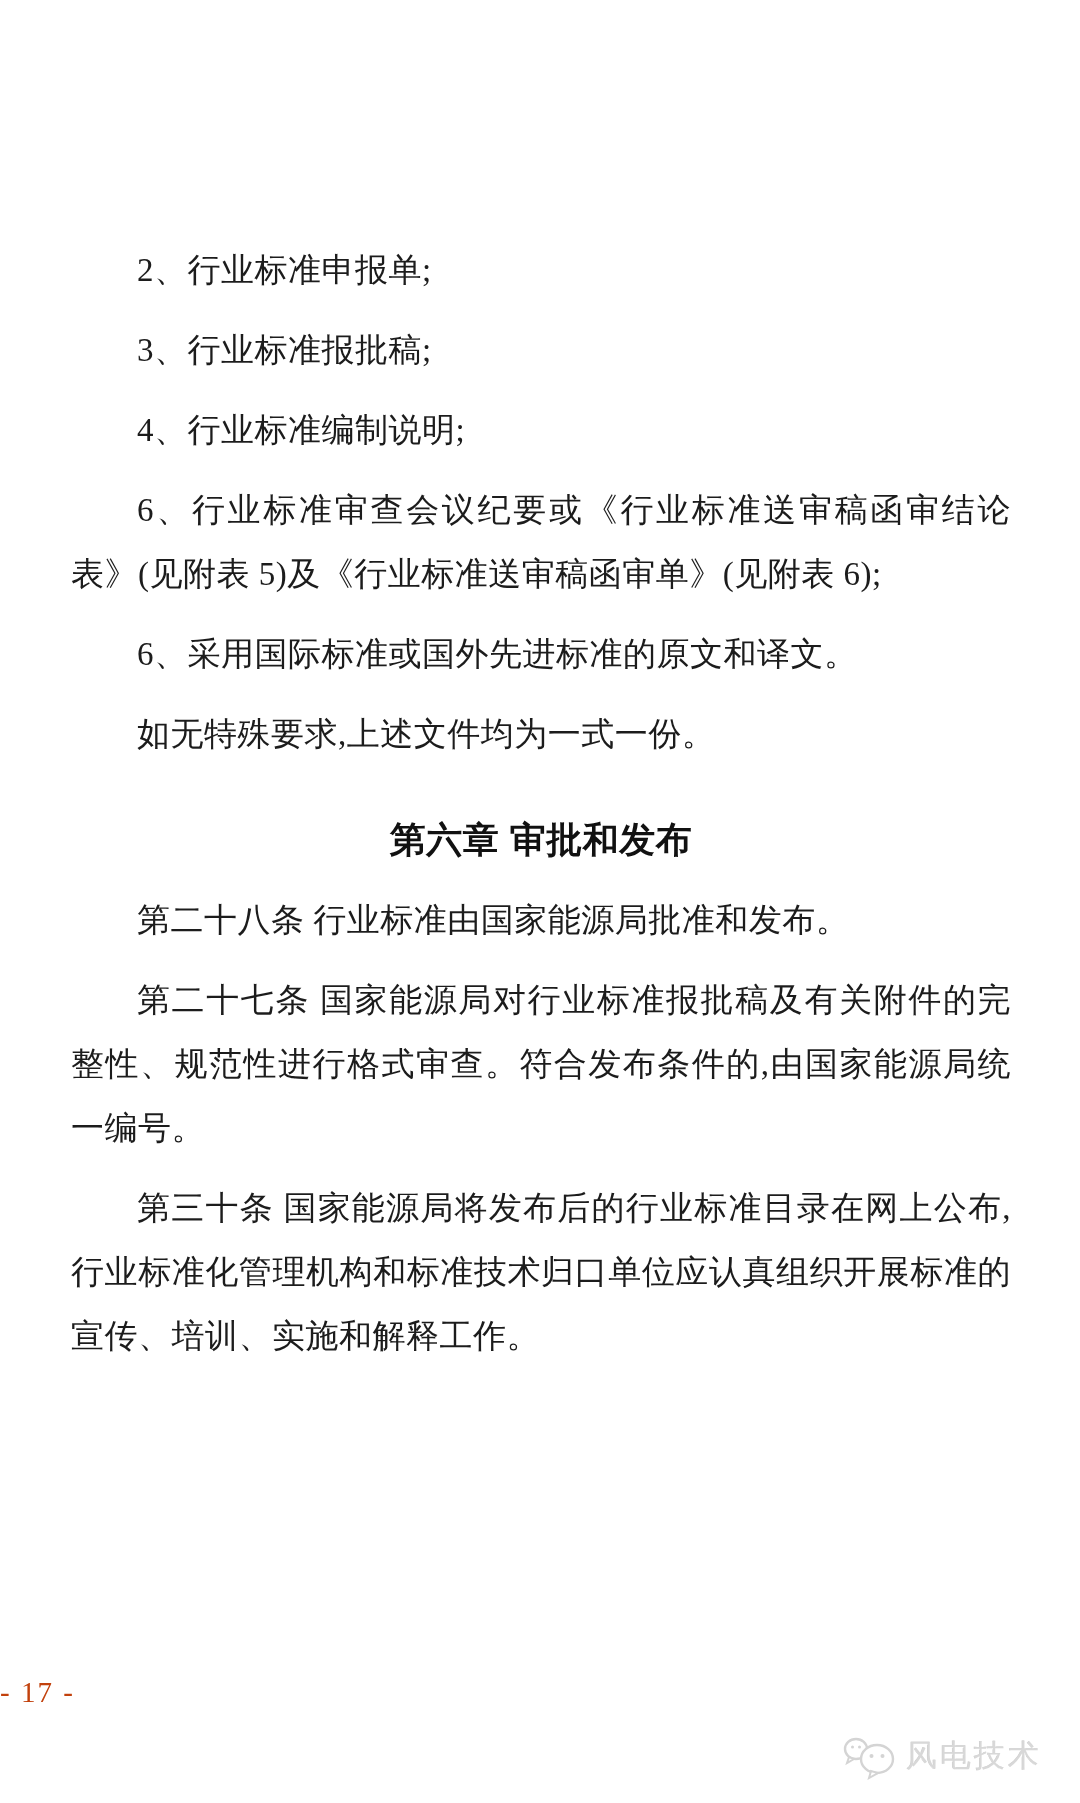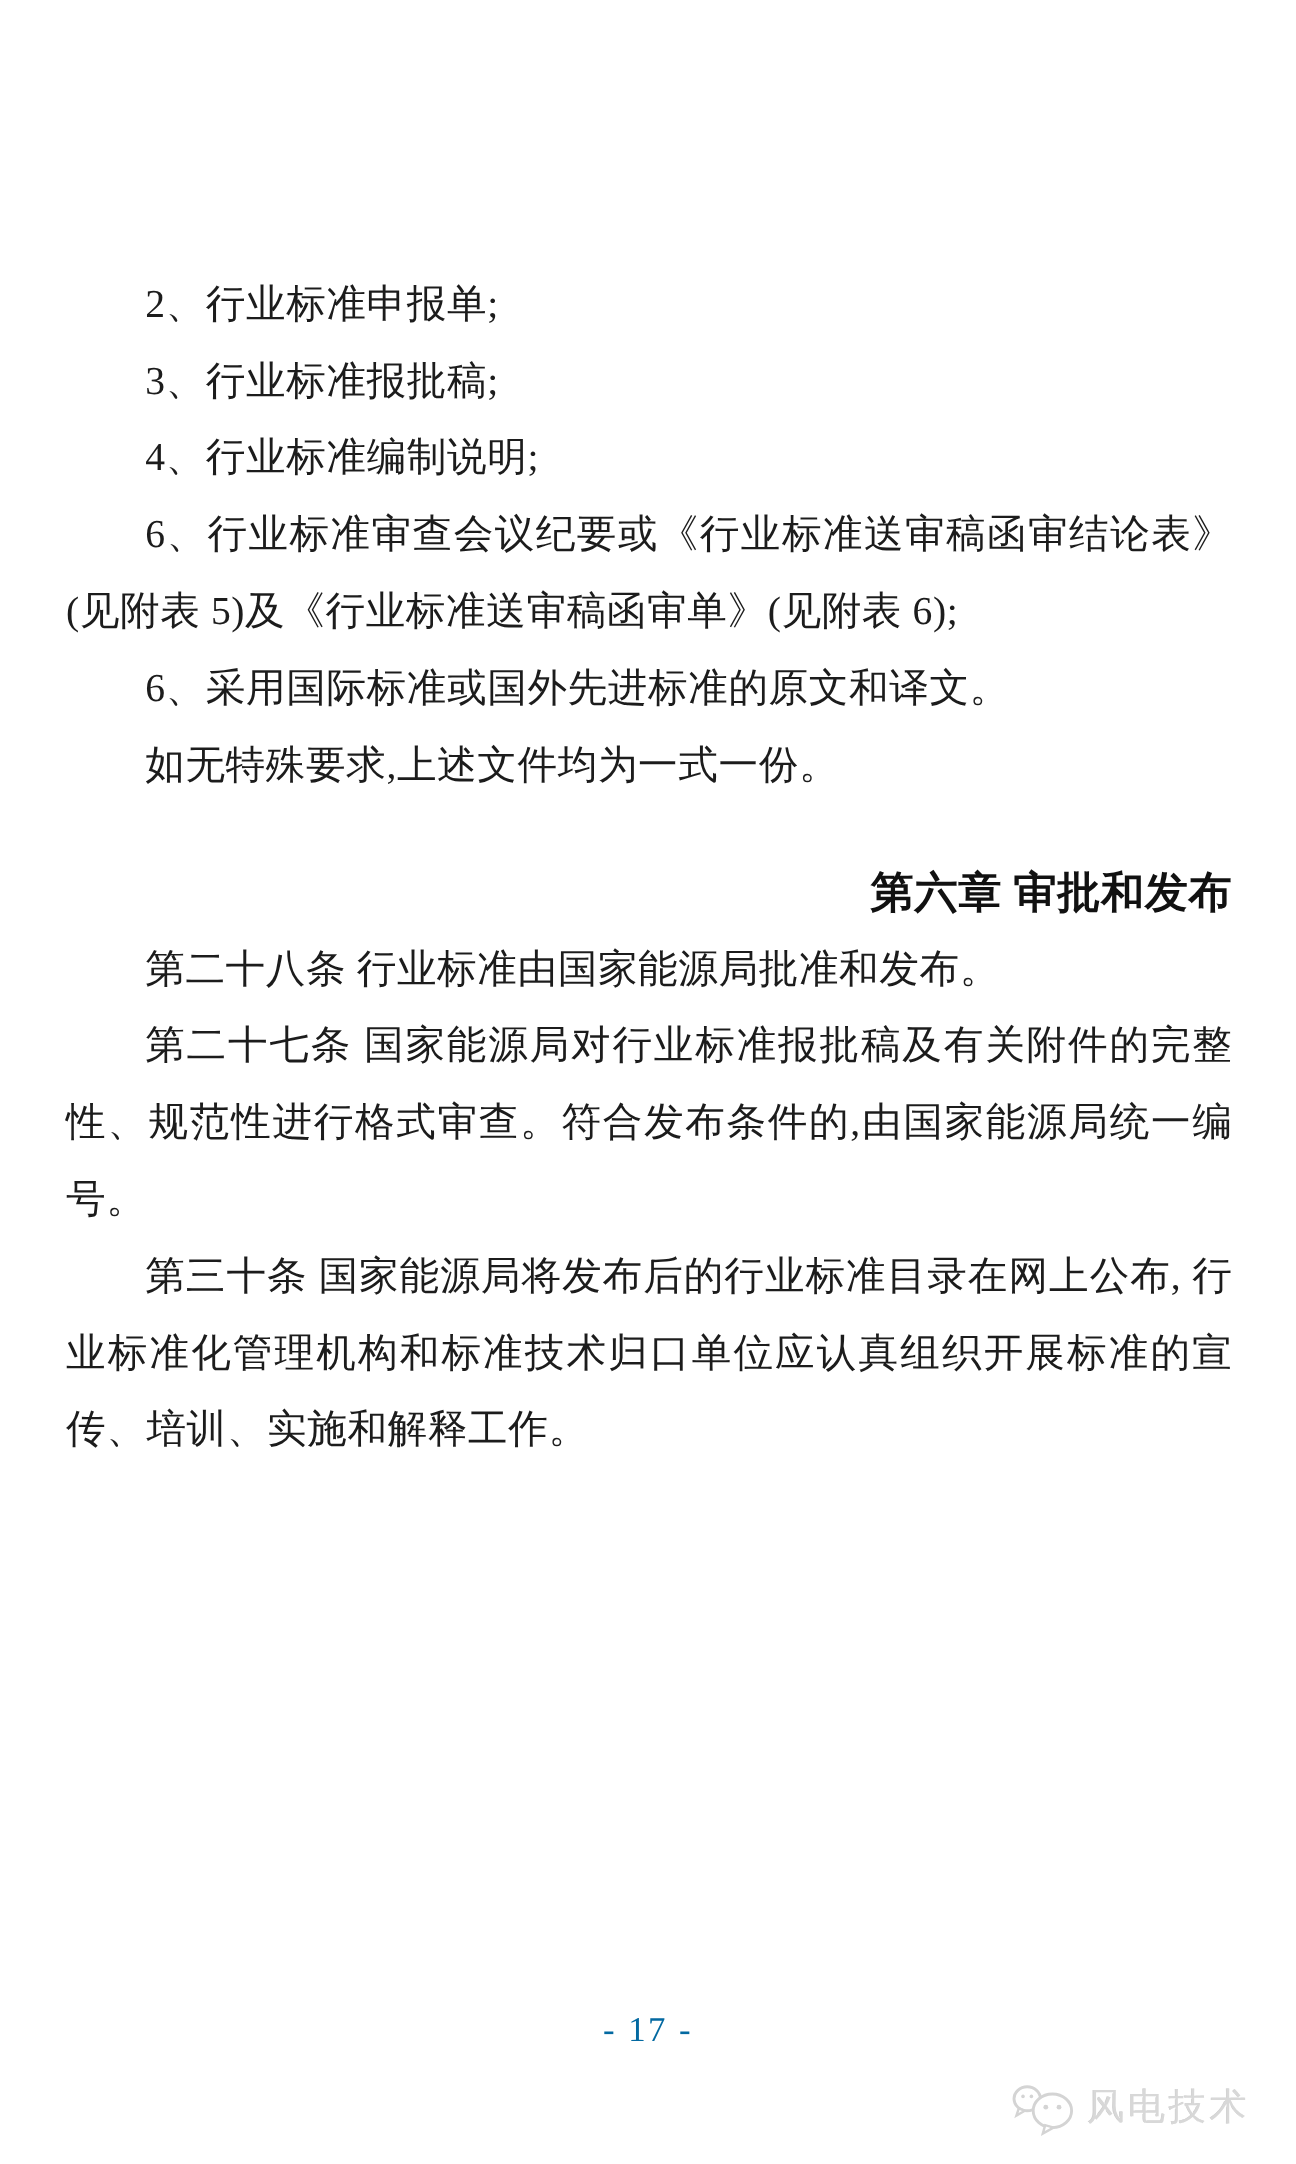--- a/index.html
+++ b/index.html
@@ -21,43 +21,42 @@
     left: 55px;
     top: 222px;
     width: 972px;
     font-size: 33px;
     line-height: 64px;
     text-align: justify;
     text-justify: inter-character;
     letter-spacing: 0.5px;
   }
   .para {
-    margin: 0;
+    margin: 16px;
     text-indent: 2em;
     word-break: break-all;
   }
   .chapter-heading {
     margin: 42px 0 0 0;
-    font-family: Liberation Serif, serif;
+    font-family: Liberation Sans, sans-serif;
     font-weight: bold;
     font-size: 36px;
     line-height: 64px;
-    text-align: right;
+    text-align: center;
     text-indent: 0;
     color: #111111;
   }
   .page-number {
     position: absolute;
     left: 0;
     right: 0;
     top: 1674px;
-    text-align: center;
     font-size: 29px;
     line-height: 36px;
-    color: #0369a1;
+    color: #c2410c;
     letter-spacing: 2px;
   }
   .watermark {
     position: absolute;
     right: 38px;
     top: 1736px;
     display: flex;
     align-items: flex-start;
     gap: 9px;
     color: #d8d8d8;

